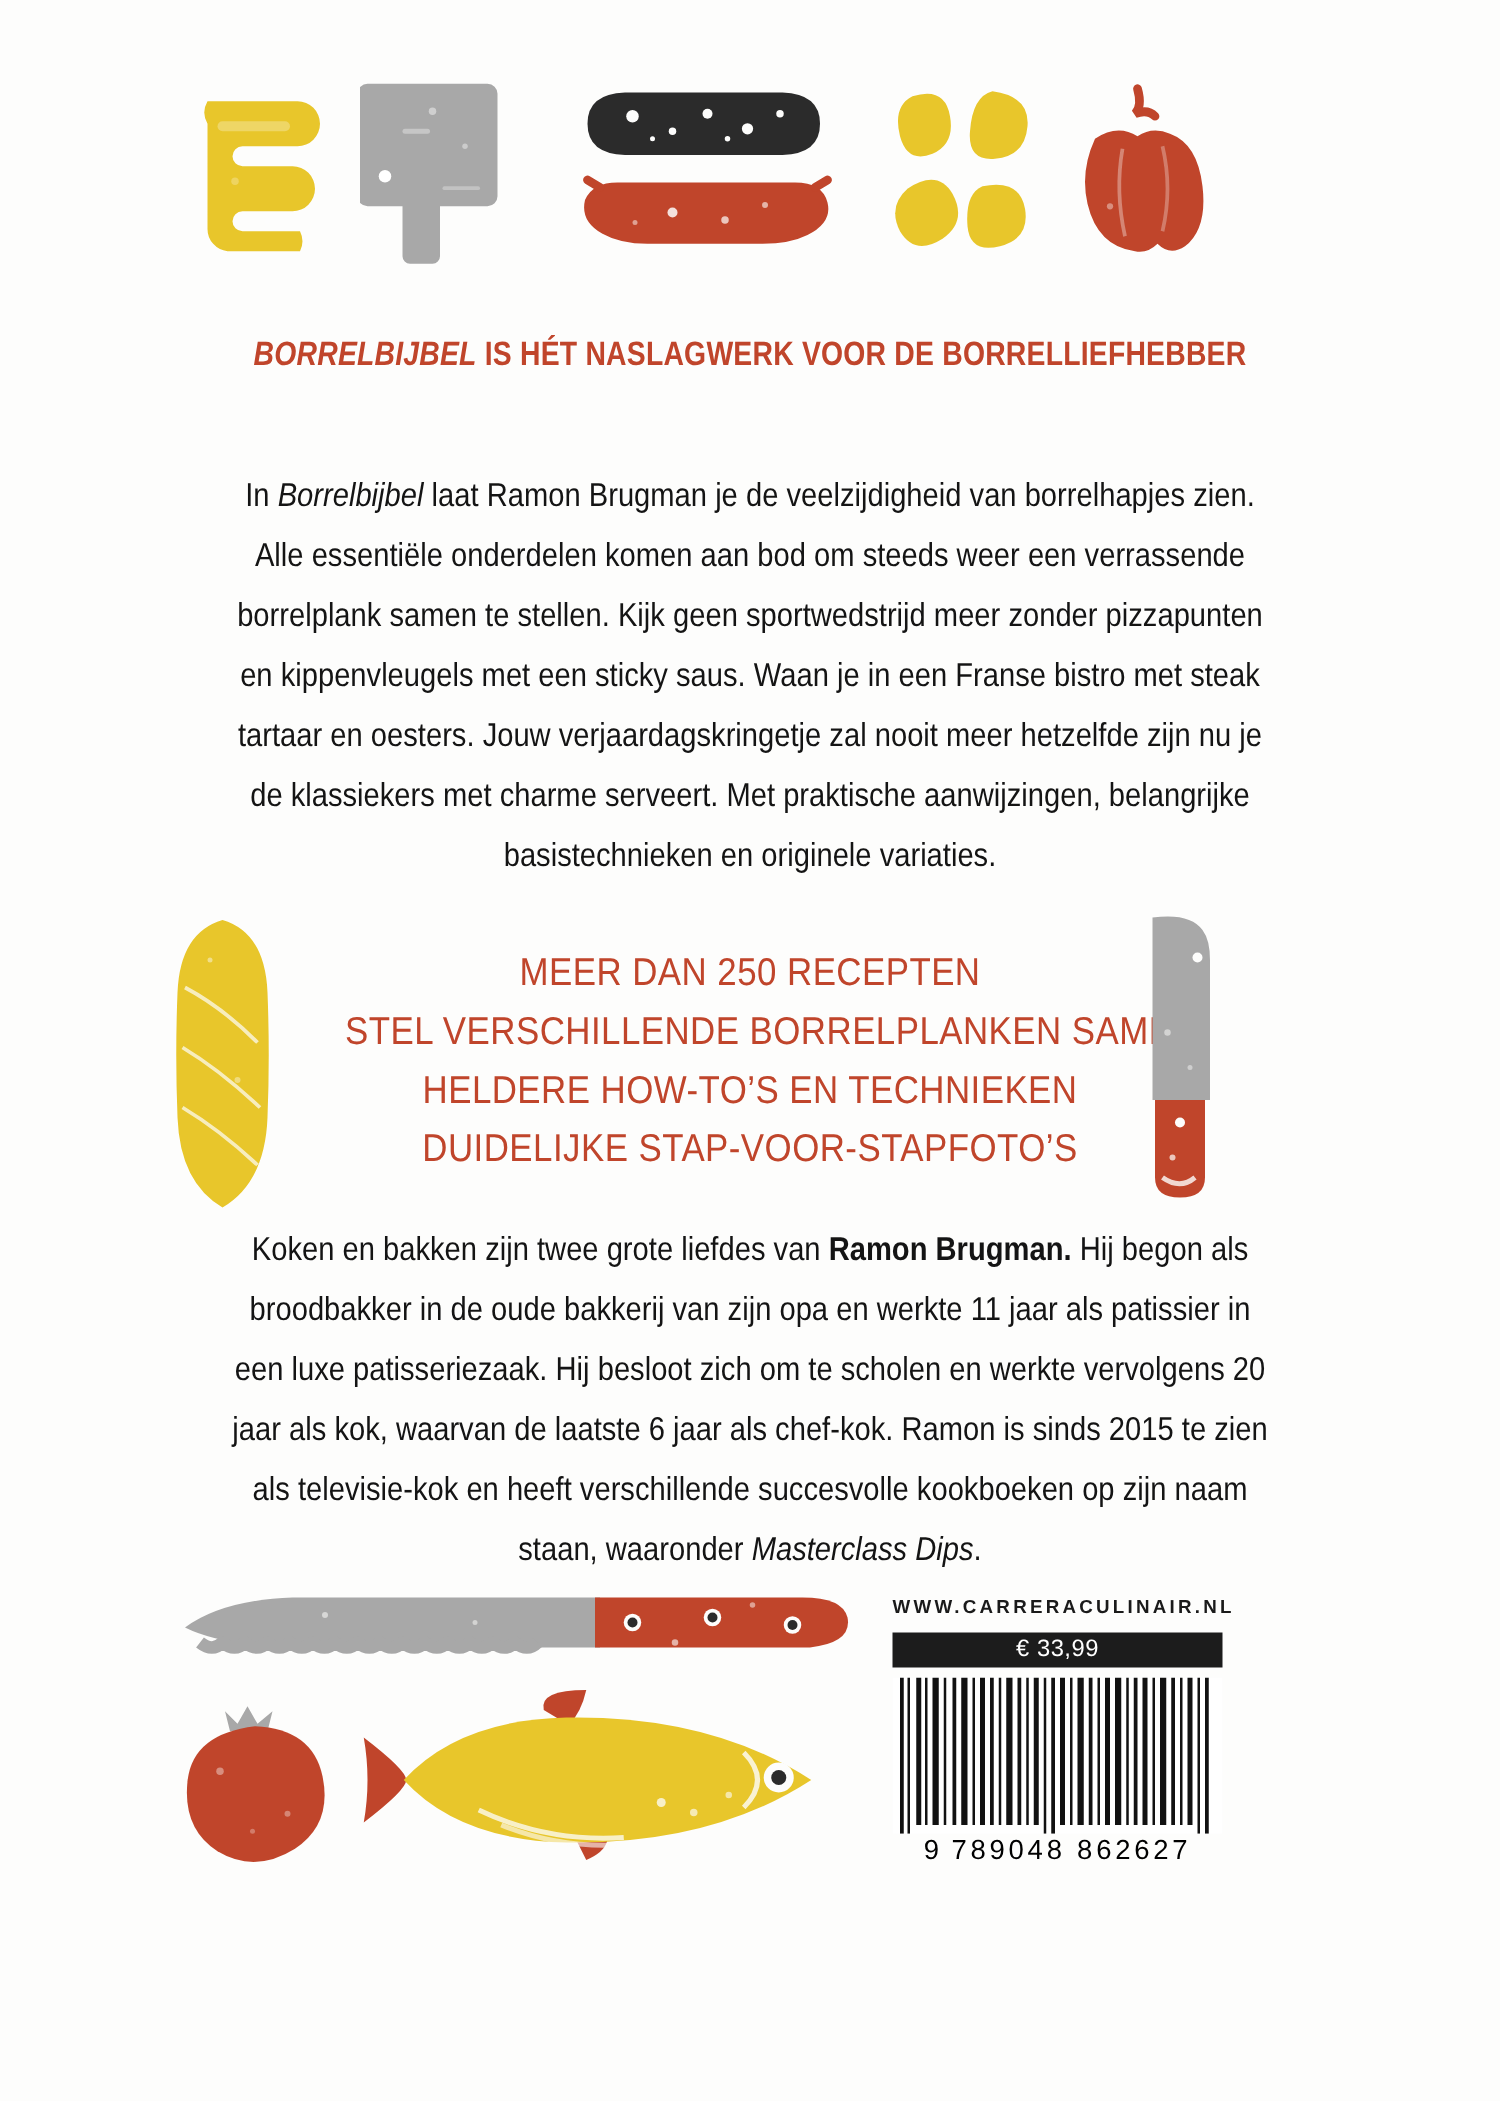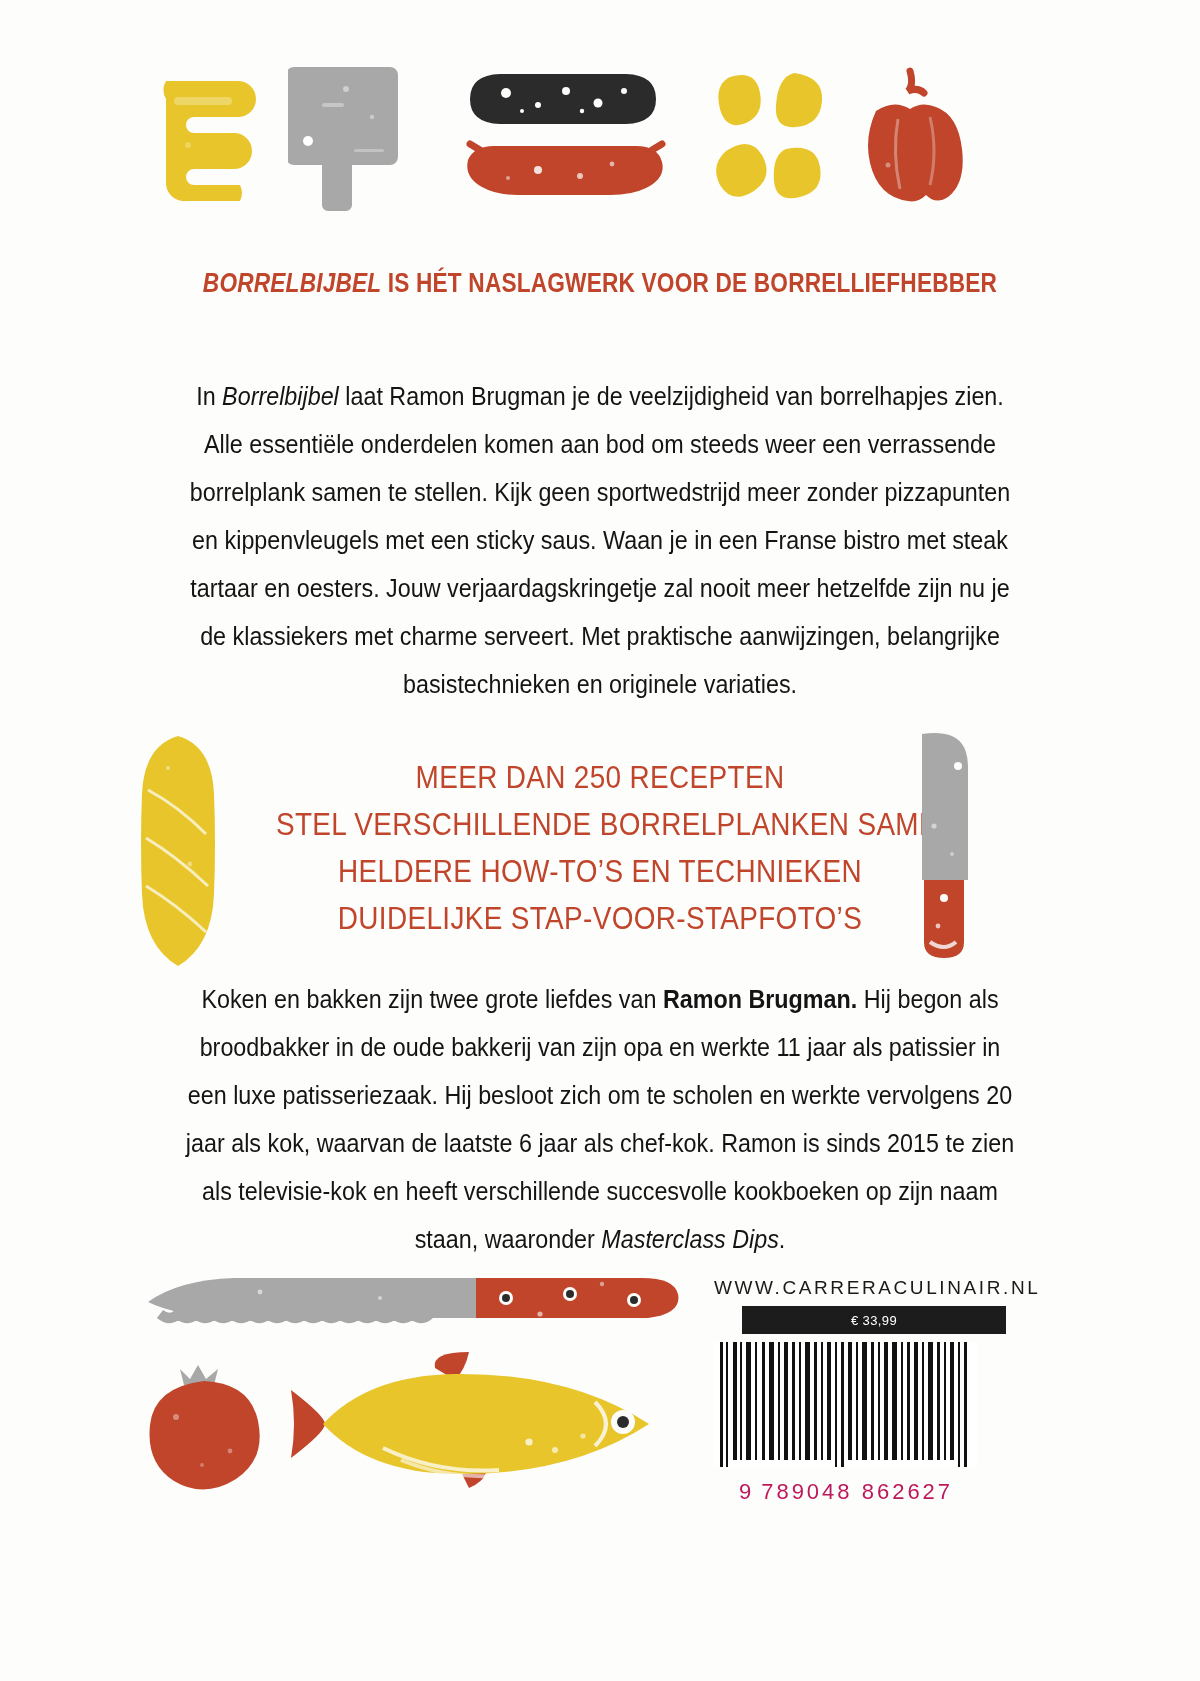--- a/index.html
+++ b/index.html
@@ -132,59 +132,59 @@
   .tomato      { position: absolute; left: 140px; top: 1355px; width: 130px; height: 135px; }
   .fish        { position: absolute; left: 283px; top: 1350px; width: 410px; height: 145px; }
 
   
   .site-url {
     position: absolute;
     left: 714px;
     top: 1277px;
     width: 264px;
     text-align: center;
-    font-size: 19px;
+    font-size: 15px;
     letter-spacing: 2.6px;
     color: #1a1a1a;
     font-family: "Liberation Sans Narrow", "Liberation Sans", sans-serif;
+    font-weight: bold;
   }
   .price-bar {
     position: absolute;
     left: 714px;
     top: 1306px;
     width: 264px;
     height: 28px;
     background: #1c1c1c;
     color: #ffffff;
-    font-size: 13px;
+    font-size: 19px;
     letter-spacing: 0.4px;
     display: flex;
     align-items: center;
     justify-content: center;
     font-family: "Liberation Sans Narrow", "Liberation Sans", sans-serif;
-    margin-left: 28px;
   }
   .barcode-wrap {
     position: absolute;
     left: 714px;
     top: 1342px;
     width: 264px;
   }
   .barcode {
     width: 264px;
     height: 125px;
     display: block;
   }
   .isbn-digits {
-    margin-top: 12px;
+    margin-top: 0;
     width: 264px;
     text-align: center;
     font-size: 22px;
     letter-spacing: 3px;
-    color: #be185d;
+    color: #000000;
     font-family: "Liberation Sans Narrow", "Liberation Sans", sans-serif;
   }
   .isbn-digits .lead { margin-right: 7px; }
 </style>
 </head>
 <body>
 
 <div class="page">
 
   <div class="top-art">

